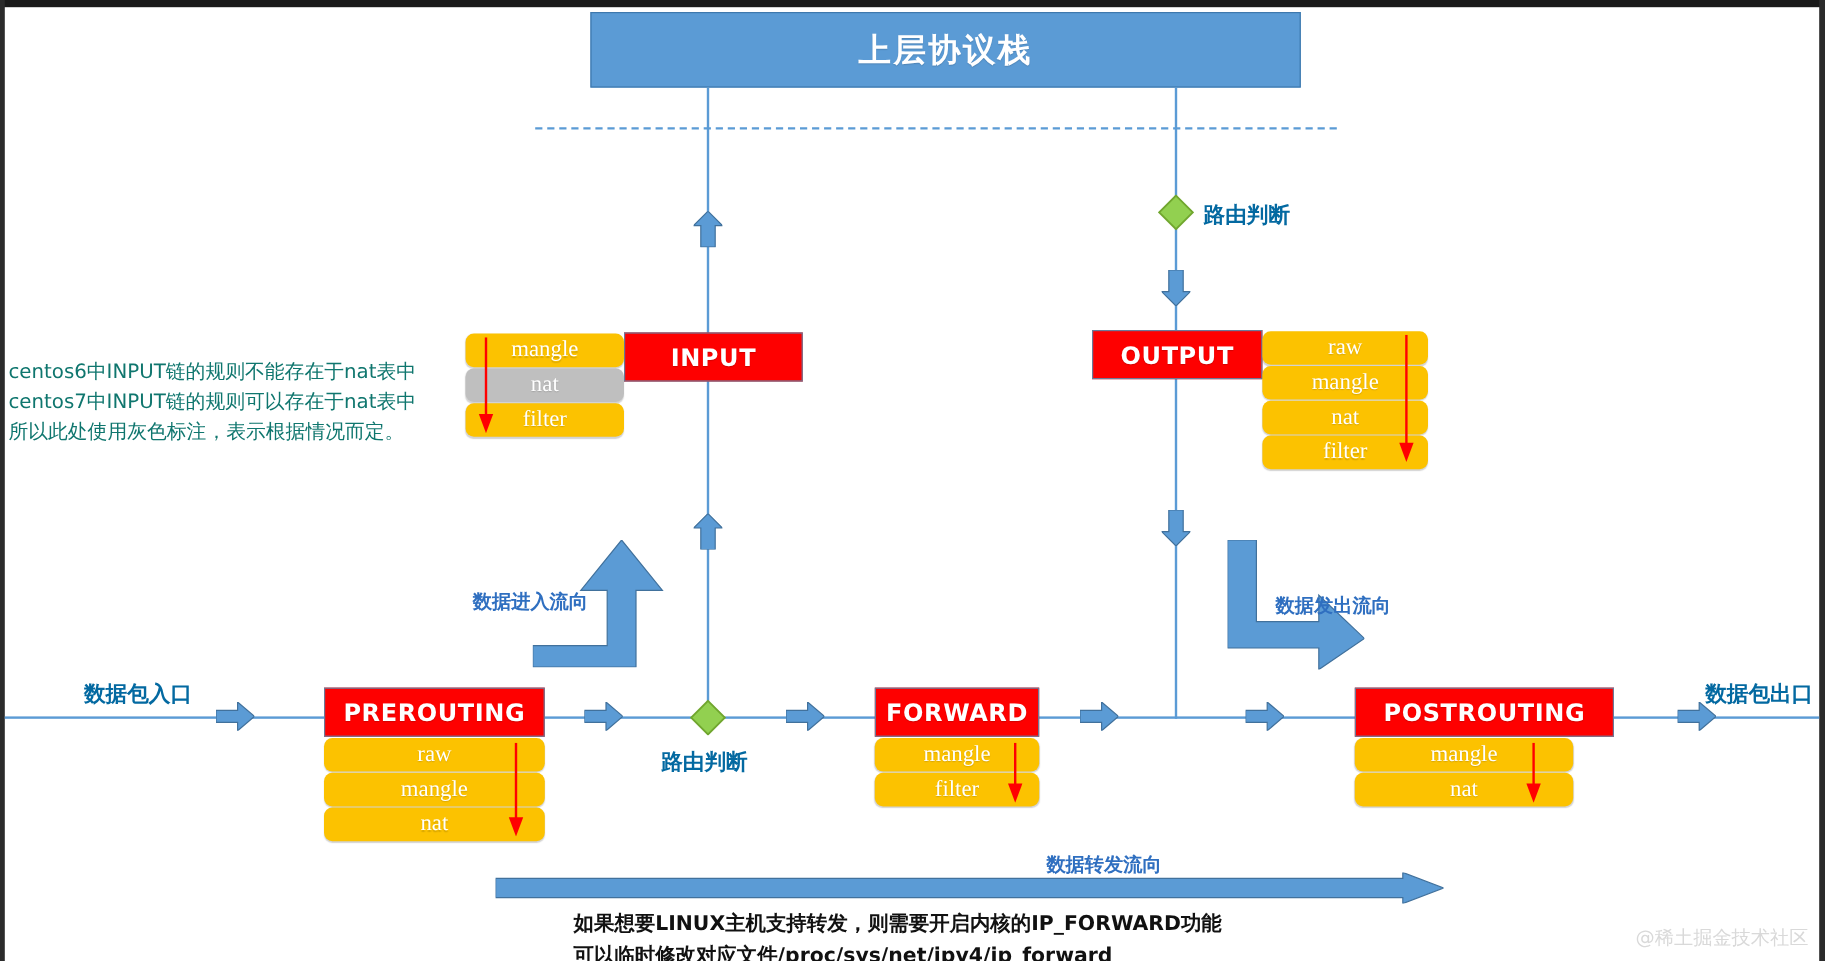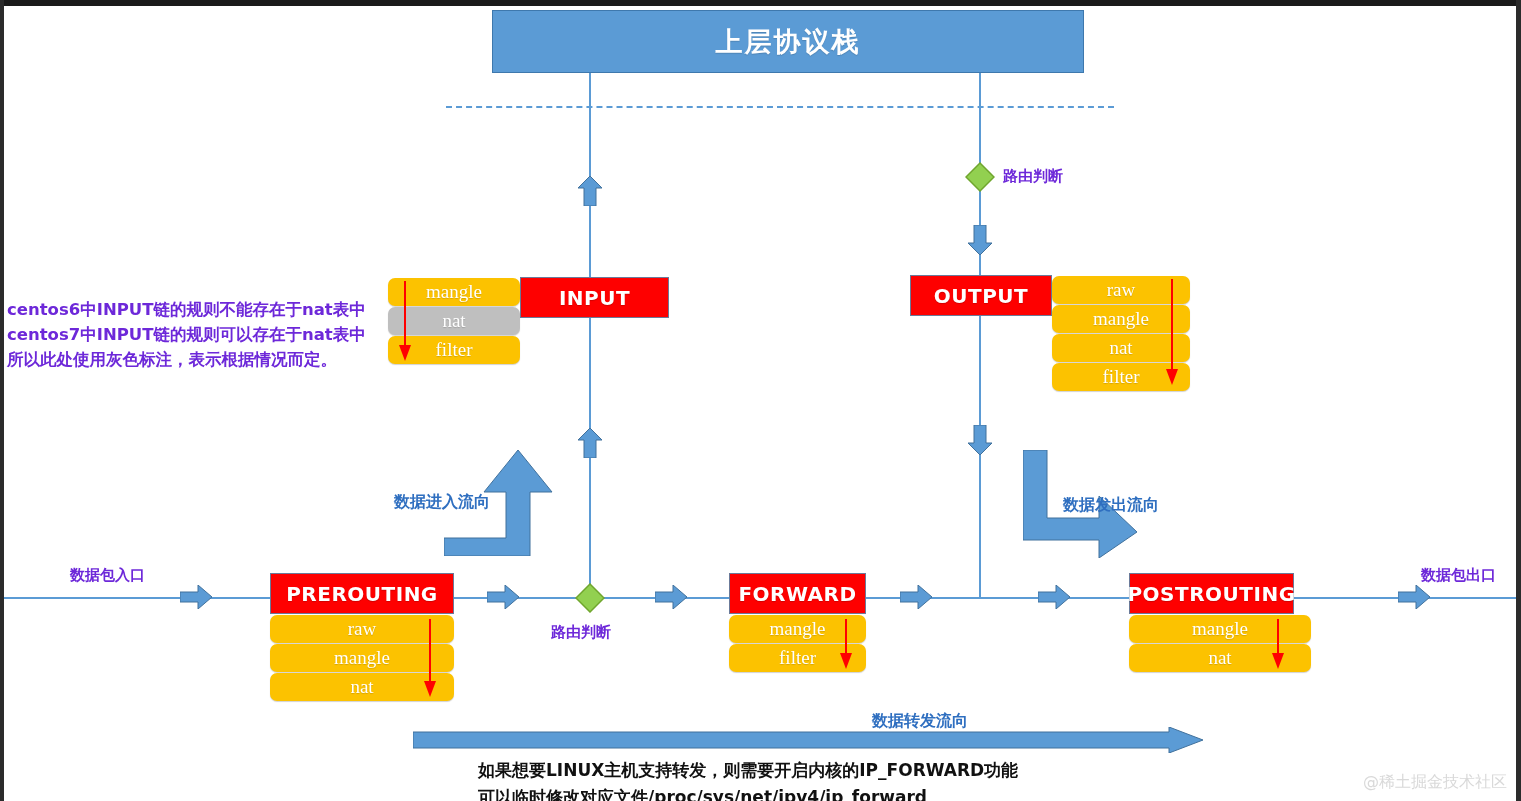--- a/index.html
+++ b/index.html
@@ -83,27 +83,27 @@
   .tbl.gray{background:#bfbfbf;}
   .redarrow{position:absolute;width:14px;}
   .redarrow svg{display:block;}
 
   
   .diamond{position:absolute;width:30px;height:30px;}
   .diamond svg{display:block;}
 
   
   .lbl{position:absolute;white-space:nowrap;}
-  .lbl-black{color:#6d28d9;font-size:15px;font-weight:bold;}
+  .lbl-black{color:#0369a1;font-size:18px;font-weight:bold;}
   .lbl-blue{color:#2f6fc0;font-size:16px;font-weight:bold;}
   .note{
     position:absolute;
-    color:#6d28d9;
+    color:#0f766e;
     font-size:16.5px;
-    font-weight:bold;
+    font-weight:normal;
     line-height:25px;
     white-space:nowrap;
   }
   .bottomnote{
     position:absolute;
     color:#111111;
     font-size:17px;
     font-weight:bold;
     line-height:27px;
     white-space:nowrap;
@@ -295,21 +295,21 @@
       <div class="redarrow" style="right:13px;top:4px;">
         <svg width="14" height="50" viewBox="0 0 14 50">
           <line x1="7" y1="0" x2="7" y2="36" stroke="#ff0000" stroke-width="2"></line>
           <polygon points="7,50 1,34 13,34" fill="#ff0000"></polygon>
         </svg>
       </div>
     </div>
   </div>
 
   <div class="chain" style="left:1129px;top:573px;width:182px;">
-    <div class="chainhead" style="width:165px;">
+    <div class="chainhead" style="width:216px;">
       <span>POSTROUTING</span>
     </div>
     <div class="tables" style="width:182px;position:relative;">
       <div class="tbl">
         <span>mangle</span>
       </div>
       <div class="tbl">
         <span>nat</span>
       </div>
       <div class="redarrow" style="right:26px;top:4px;">

